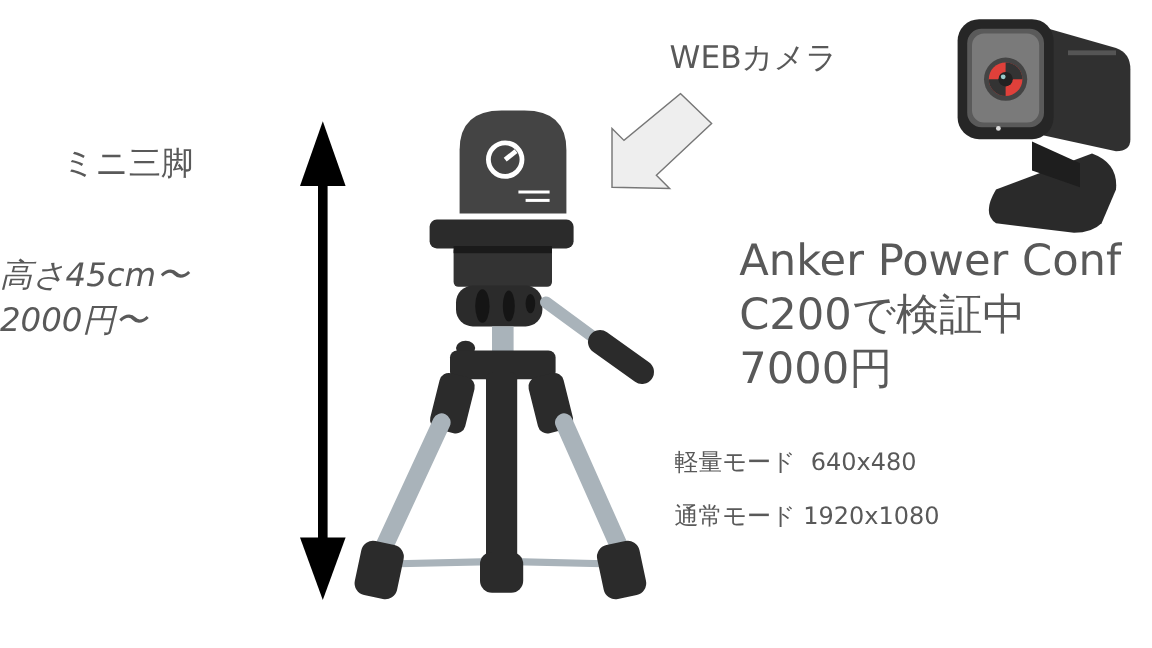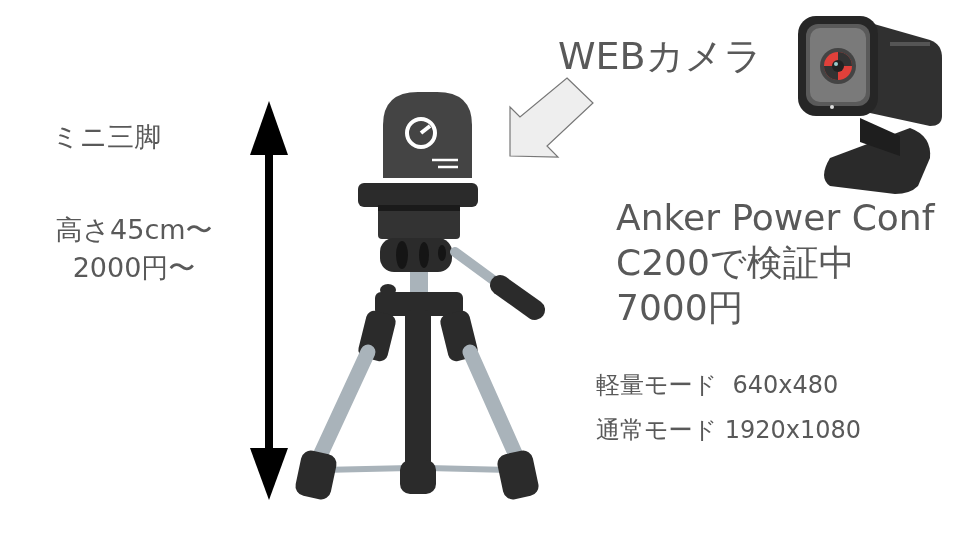--- a/index.html
+++ b/index.html
@@ -14,26 +14,26 @@
       overflow: hidden;
       font-family: "DejaVu Sans", "Liberation Sans", sans-serif;
       color: #595959;
     }
     .label {
       position: absolute;
       white-space: pre;
       line-height: 1.2;
       color: #595959;
     }
-    .center { text-align: center; }
+    .center { text-align: left; font-style: italic; }
     .lbl-tripod-title { left: 52px; top: 121px; font-size: 27px; }
     .lbl-tripod-spec  { left: 0px; top: 211px; width: 268px; font-size: 27px; line-height: 38px; }
-    .lbl-webcam       { left: 558px; top: 34px; font-size: 38px; }
+    .lbl-webcam       { left: 558px; top: 34px; font-size: 26px; }
     .lbl-camera-spec  { left: 616px; top: 195px; font-size: 36px; line-height: 45px; }
-    .lbl-modes        { left: 596px; top: 363px; font-size: 24px; line-height: 45px; }
+    .lbl-modes        { left: 562px; top: 363px; font-size: 20px; line-height: 45px; }
 
     .svg-layer {
       position: absolute;
       left: 0;
       top: 0;
     }
     .product-photo {
       position: absolute;
       left: 790px;
       top: 8px;

